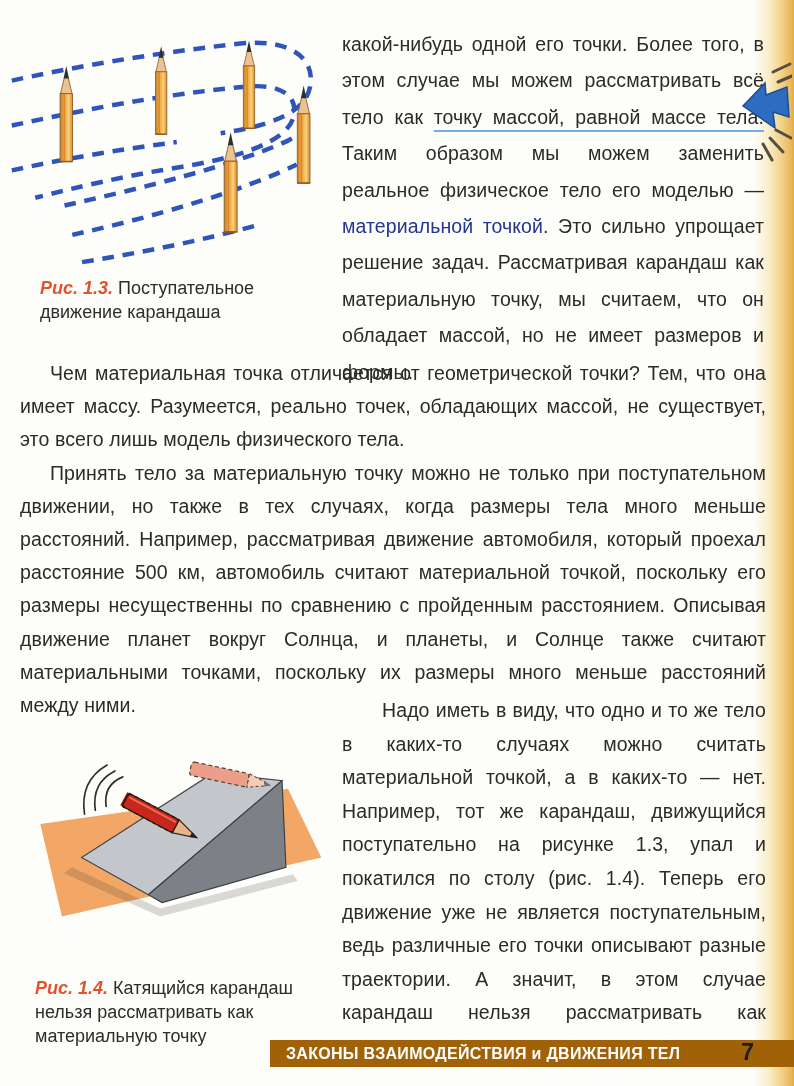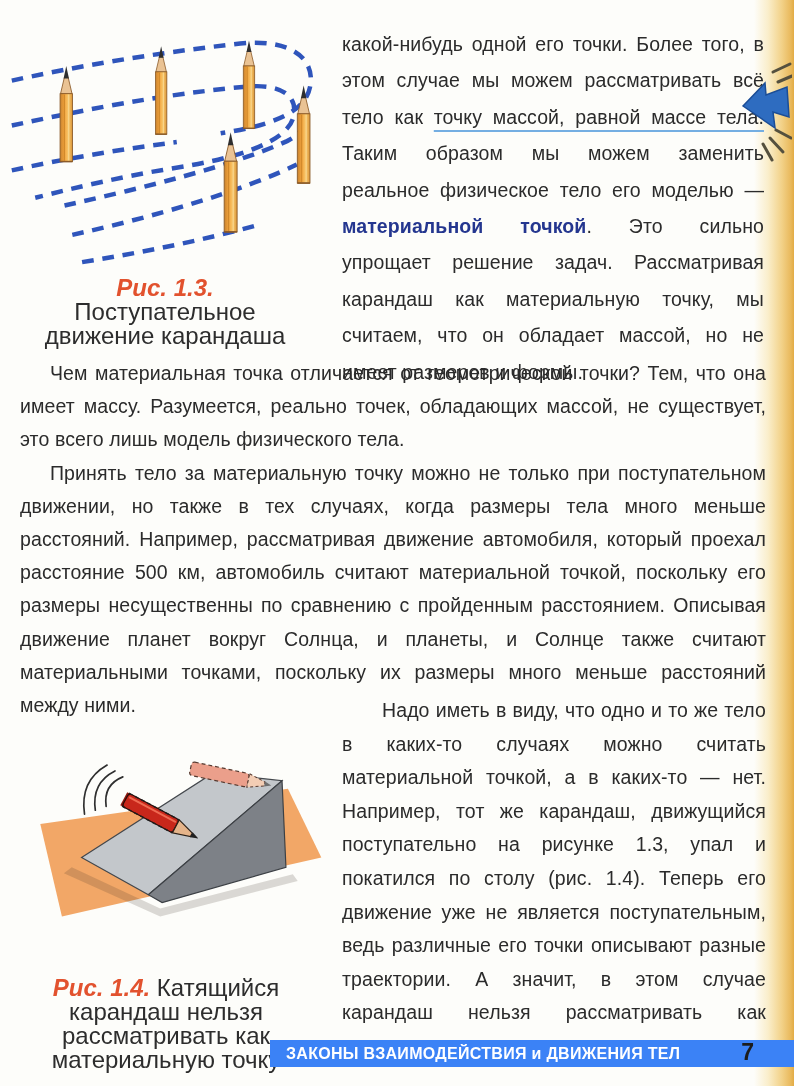--- a/index.html
+++ b/index.html
@@ -22,47 +22,47 @@
   .col-top-right{
     position:absolute;left:342px;top:26px;width:422px;
     font-size:19.5px;line-height:36.4px;letter-spacing:.1px;
   }
   .underline-blue{
     text-decoration:underline;
     text-decoration-color:#74aee2;
     text-decoration-thickness:2.2px;
     text-underline-offset:6px;
   }
-  .term{color:#24368f;font-weight:bold;}
+  .term{color:#24368f;font-weight:normal;}
   .mid-text{
     position:absolute;left:20px;top:357px;width:746px;
     font-size:19.5px;line-height:33.2px;letter-spacing:.1px;
   }
   .mid-text p{text-indent:30px;}
   .col-bot-right{
     position:absolute;left:342px;top:694px;width:424px;
     font-size:19.5px;line-height:33.6px;letter-spacing:.1px;
   }
   .col-bot-right p{text-indent:40px;}
   
   .fig13{position:absolute;left:4px;top:24px;width:326px;height:244px;}
   .fig14{position:absolute;left:12px;top:712px;width:316px;height:226px;}
   .cap{
-    position:absolute;text-align:center;
-    font-size:24px;line-height:24px;color:#2d2d2d;
+    position:absolute;
+    font-size:18px;line-height:24px;color:#2d2d2d;
   }
   .cap13{left:40px;top:276px;width:250px;}
   .cap14{left:35px;top:940px;width:262px;margin-top:36px;}
   .cap-label{color:#e2522e;font-weight:bold;font-style:italic;}
   
   .margin-arrow{position:absolute;right:2px;top:60px;width:52px;height:120px;}
   
   .footer-bar{
     position:absolute;left:270px;right:0;top:1040px;height:27px;
-    background:#3b82f6;
+    background:#a16207;
     display:flex;align-items:center;
   }
   .footer-title{
     color:#ffffff;font-weight:bold;font-size:16px;letter-spacing:.3px;
     padding-left:16px;white-space:nowrap;
   }
   .footer-page{
     position:absolute;right:40px;top:-1px;
     color:#1c1c1c;font-weight:bold;font-size:23px;line-height:27px;
   }

